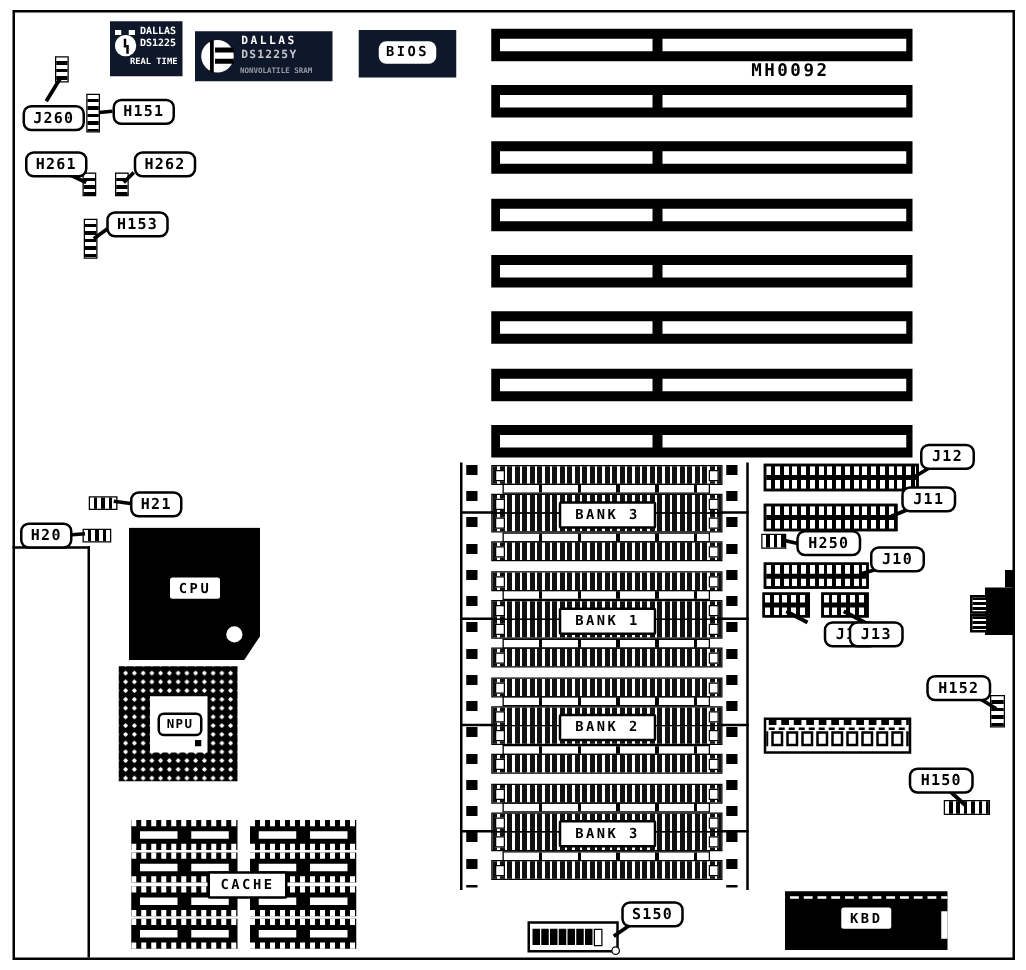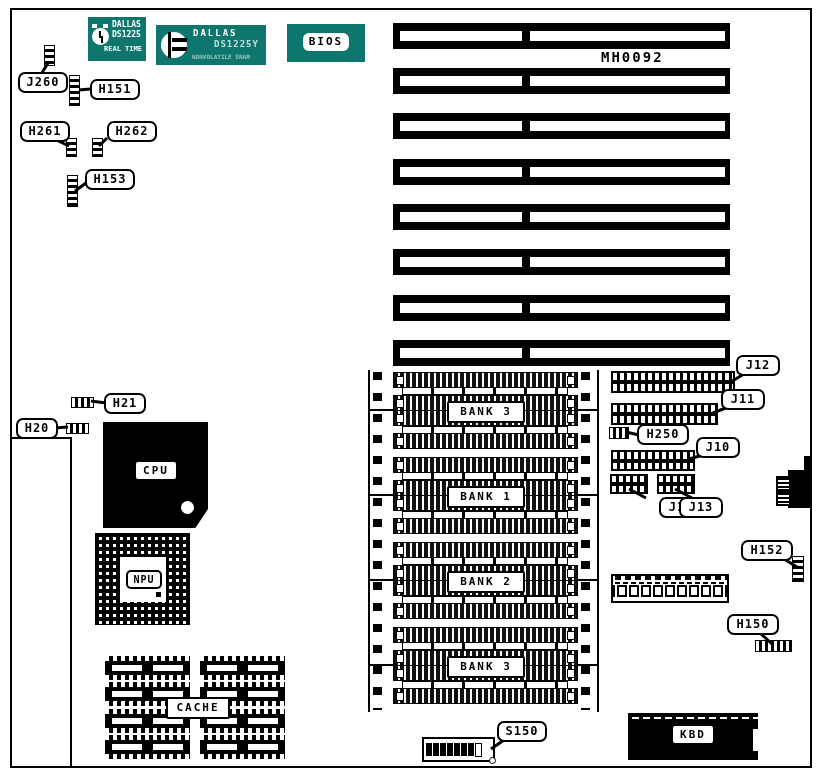--- a/index.html
+++ b/index.html
@@ -55,21 +55,21 @@
        background-size:7px 7px;background-position:2px 2px;z-index:2;}
   .npu-center{position:absolute;left:25px;top:24px;width:46px;height:45px;background:#fff;}
   .npu-center::after{content:'';position:absolute;right:5px;bottom:5px;width:5px;height:5px;background:#000;}
   .npu-tag{position:absolute;left:6px;top:13px;width:32px;height:15px;border:2px solid #000;border-radius:5px;
            background:#fff;font-weight:bold;font-size:10px;line-height:15px;text-align:center;letter-spacing:1px;}
   
   .cpu{position:absolute;left:103px;top:422px;width:105px;height:106px;background:#000;
        clip-path:polygon(0 0,100% 0,100% 82%,88% 100%,0 100%);z-index:2;}
   .cpu-dot{position:absolute;left:78px;top:79px;width:13px;height:13px;border-radius:50%;background:#fff;}
   
-  .chip{position:absolute;background:#0f766e;color:#fff;z-index:2;}
+  .chip{position:absolute;background:#0f172a;color:#fff;z-index:2;}
   .clockicon{position:absolute;left:4px;top:11px;width:17px;height:17px;background:#fff;border-radius:50%;}
   .clockicon::before{content:'';position:absolute;top:-4px;left:0;width:5px;height:4px;background:#fff;box-shadow:11px 0 0 #fff;}
   .clockicon::after{content:'';position:absolute;left:7px;top:3px;width:2px;height:7px;background:#000;box-shadow:2px 5px 0 #000;}
   .dlogo{position:absolute;left:5px;top:7px;width:26px;height:26px;background:#fff;border-radius:50%;}
   .dlogo::before{content:'';position:absolute;left:11px;top:6px;width:15px;height:4px;background:#000;box-shadow:0 9px 0 #000;}
   .dlogo::after{content:'';position:absolute;left:7px;top:0;width:3px;height:26px;background:#000;}
   .chiptext{position:absolute;font-weight:bold;}
   
   .pwrcon{position:absolute;left:611px;top:574px;width:114px;height:25px;border:2px solid #000;background:#fff;
     background-image:
@@ -111,21 +111,21 @@
   <div class="chip" style="left:88px;top:17px;width:58px;height:44px;">
     <span class="clockicon"></span>
     <div class="chiptext" style="left:24px;top:4px;font-size:8px;line-height:8px;">DALLAS</div>
     <div class="chiptext" style="left:24px;top:14px;font-size:8px;line-height:8px;">DS1225</div>
     <div class="chiptext" style="left:16px;top:28px;font-size:7px;line-height:8px;">REAL TIME</div>
   </div>
 
   <div class="chip" style="left:156px;top:25px;width:110px;height:40px;">
     <span class="dlogo"></span>
     <div class="chiptext" style="left:37px;top:3px;font-size:9px;line-height:10px;letter-spacing:2px;">DALLAS</div>
-    <div class="chiptext" style="left:37px;top:14px;font-size:9px;line-height:10px;letter-spacing:1px;opacity:.75;margin-left:21px;">DS1225Y</div>
+    <div class="chiptext" style="left:37px;top:14px;font-size:9px;line-height:10px;letter-spacing:1px;opacity:.75;">DS1225Y</div>
     <div class="chiptext" style="left:36px;top:28px;font-size:6px;line-height:7px;opacity:.55;">NONVOLATILE SRAM</div>
   </div>
 
   <div class="chip" style="left:287px;top:24px;width:78px;height:38px;">
     <div class="taglabel" style="left:16px;top:9px;width:46px;height:18px;line-height:18px;border-radius:6px;">BIOS</div>
   </div>
 
   <div class="isaslot" style="top:23px;"></div>
   <div class="isaslot" style="top:68px;"></div>
   <div class="isaslot" style="top:113px;"></div>
@@ -254,21 +254,21 @@
       <line x1="728" y1="407" x2="713" y2="413"></line>
       <line x1="703" y1="455" x2="689" y2="459"></line>
       <line x1="646" y1="498" x2="629" y2="489"></line>
       <line x1="692" y1="498" x2="675" y2="489"></line>
       <line x1="784" y1="559" x2="797" y2="567"></line>
       <line x1="760" y1="633" x2="772" y2="644"></line>
       <line x1="504" y1="740" x2="491" y2="749"></line>
     </g>
   </svg>
 
-  <div class="callout" style="left:18px;top:72px;width:40px;">J260</div>
+  <div class="callout" style="left:18px;top:84px;width:40px;">J260</div>
   <div class="callout" style="left:90px;top:79px;width:40px;">H151</div>
   <div class="callout" style="left:20px;top:121px;width:40px;">H261</div>
   <div class="callout" style="left:107px;top:121px;width:40px;">H262</div>
   <div class="callout" style="left:85px;top:169px;width:40px;">H153</div>
   <div class="callout" style="left:104px;top:393px;width:32px;">H21</div>
   <div class="callout" style="left:16px;top:418px;width:32px;">H20</div>
   <div class="callout" style="left:637px;top:424px;width:42px;">H250</div>
   <div class="callout" style="left:736px;top:355px;width:34px;">J12</div>
   <div class="callout" style="left:721px;top:389px;width:34px;">J11</div>
   <div class="callout" style="left:696px;top:437px;width:34px;">J10</div>

